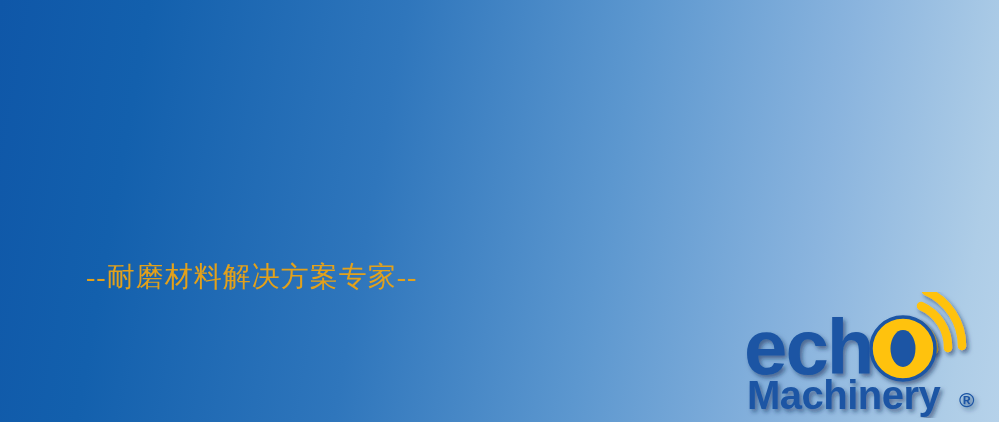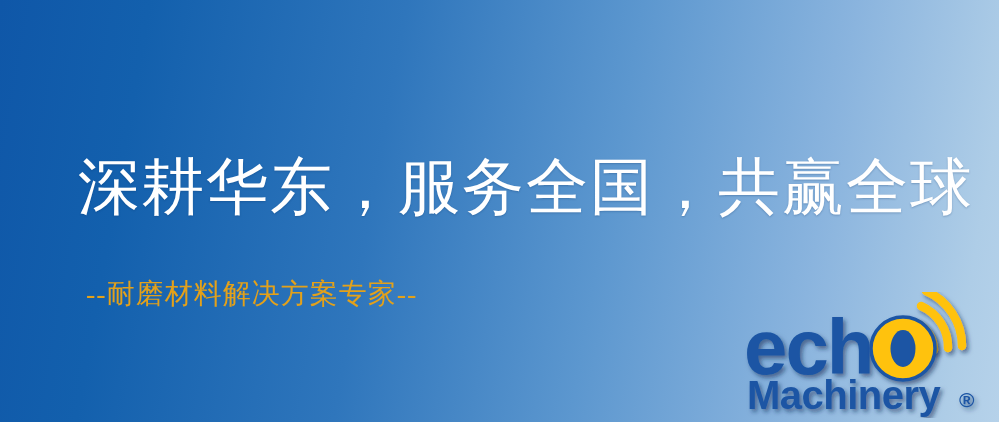--- a/index.html
+++ b/index.html
@@ -36,21 +36,21 @@
     letter-spacing: 2px;
     color: #ffffff;
     white-space: nowrap;
     text-shadow: 0 1px 2px rgba(10, 50, 100, 0.28);
   }
 
   
   #subtitle {
     position: absolute;
     left: 86px;
-    top: 277px;
+    top: 260px;
     font-family: "Liberation Serif", "DejaVu Serif", serif;
     font-size: 28px;
     line-height: 34px;
     letter-spacing: 1px;
     color: #e3a11a;
     white-space: nowrap;
   }
 
   
   #logo {
@@ -64,21 +64,20 @@
     display: block;
     width: 256px;
     height: 126px;
   }
 </style>
 </head>
 <body>
 
 <div id="banner">
 
-  <div id="headline">深耕华东，服务全国，共赢全球</div>
 
   <div id="subtitle">--耐磨材料解决方案专家--</div>
 
   <div id="logo">
     <svg viewBox="0 0 256 126" xmlns="http://www.w3.org/2000/svg" aria-hidden="true">
       <defs>
         <filter id="dropsh" x="-30%" y="-30%" width="180%" height="180%">
           <feDropShadow dx="2.5" dy="3" stdDeviation="2.2" flood-color="#0b2a52" flood-opacity="0.55"></feDropShadow>
         </filter>
       </defs>

